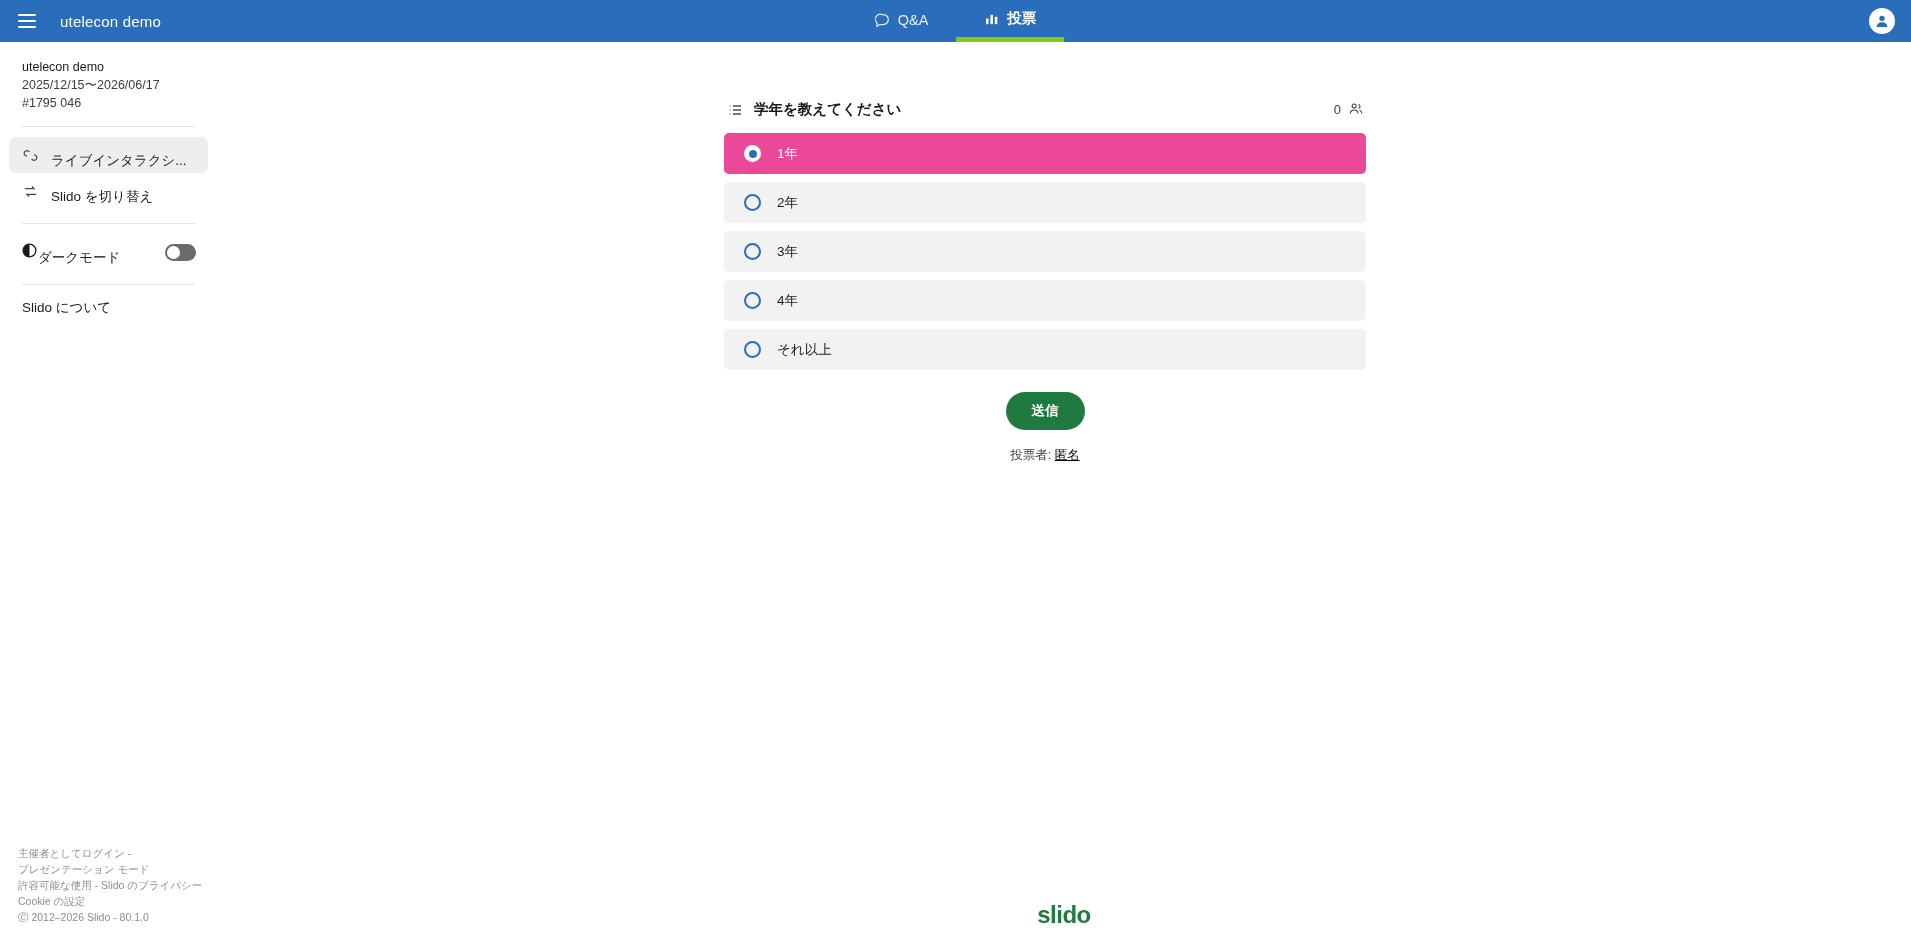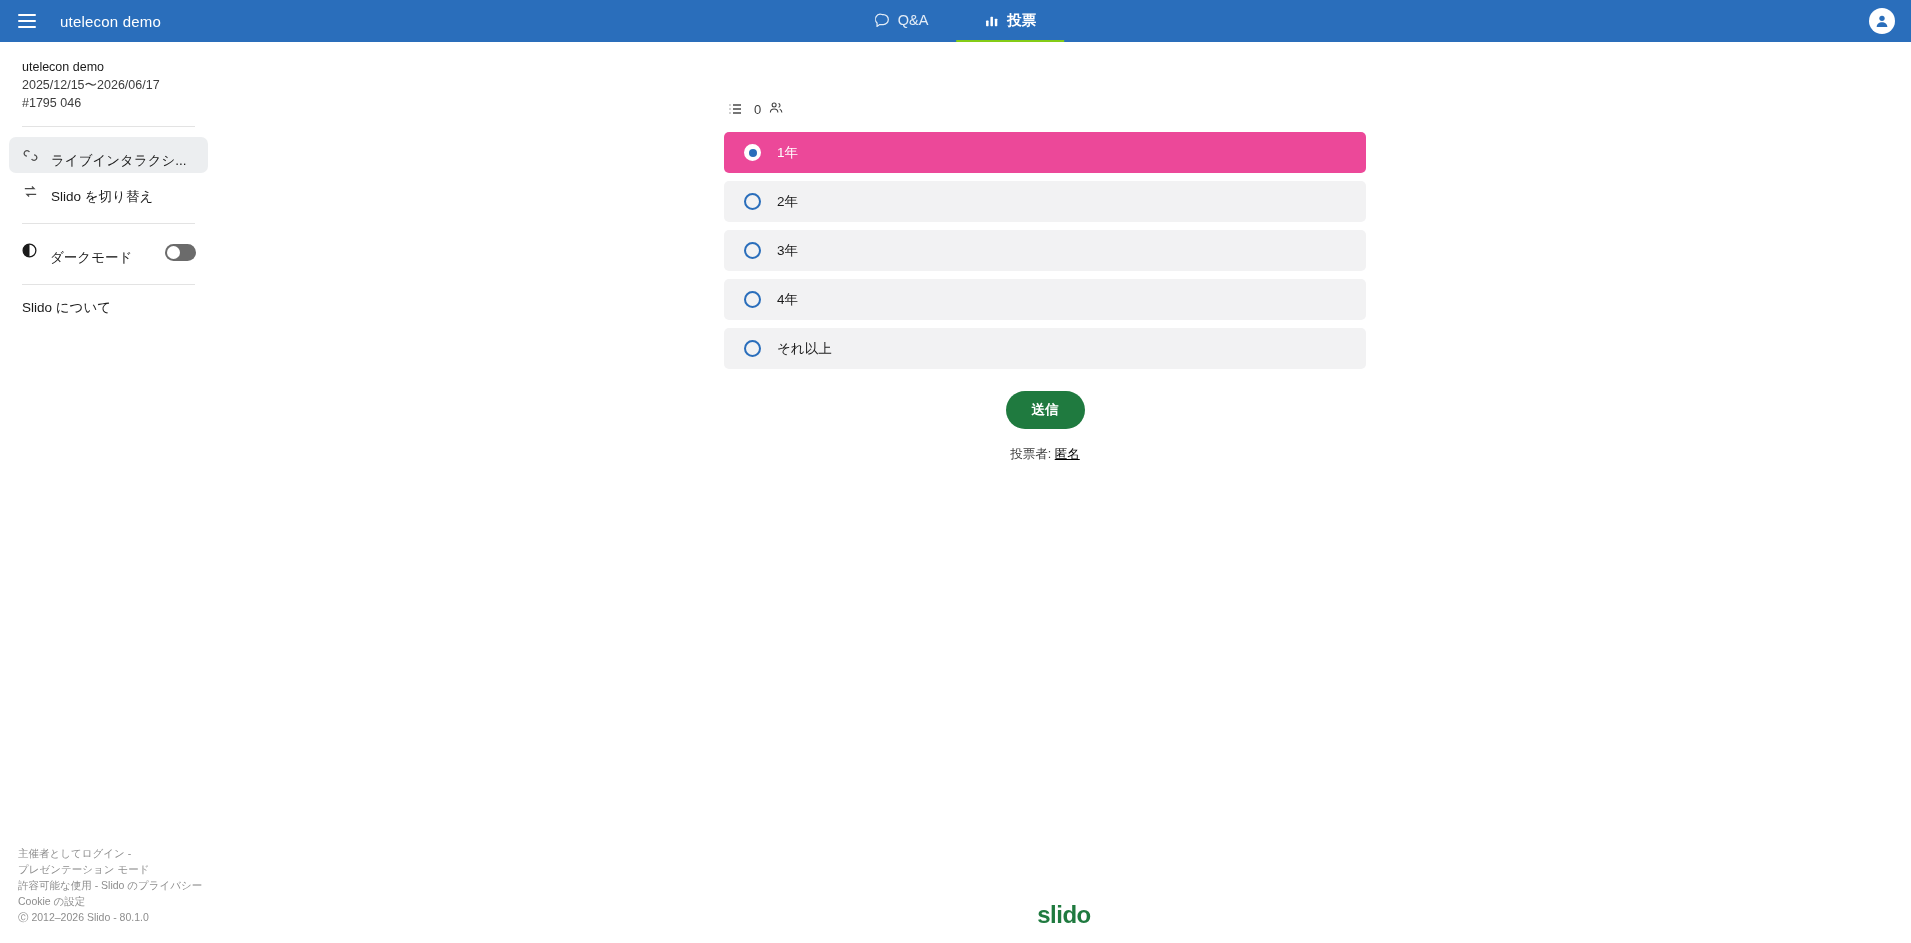--- a/index.html
+++ b/index.html
@@ -68,21 +68,21 @@
     padding: 0 28px;
     height: 42px;
     font-size: 14.5px;
     color: #e4edf7;
     cursor: pointer;
     border-bottom: 3px solid transparent;
   }
   .tab.active {
     color: #ffffff;
     font-weight: 700;
-    border-bottom: 2px solid #84cc16;
+    border-bottom: 5px solid #84cc16;
   }
   .tab svg { display: block; }
 
   .avatar {
     position: absolute;
     right: 16px;
     top: 50%;
     transform: translateY(-50%);
     width: 26px;
     height: 26px;
@@ -155,21 +155,21 @@
   .nav-label {
     overflow: hidden;
     text-overflow: ellipsis;
     white-space: nowrap;
     margin-top: 12px;
   }
 
   .toggle-row {
     display: flex;
     align-items: center;
-    gap: 12px;
+    gap: 0;
     height: 36px;
     padding: 0 12px;
     font-size: 13.5px;
     position: relative;
   }
   .toggle-row .nav-label { flex: 1; }
   .switch {
     width: 31px;
     height: 17px;
     border-radius: 9px;
@@ -439,20 +439,21 @@
   <div class="main">
     <div class="poll">
 
       <div class="poll-header">
         <span class="poll-type-icon">
           <svg width="16" height="16" viewBox="0 0 24 24" fill="none" stroke="currentColor" stroke-width="1.9">
             <path d="M9 6h12M9 12h12M9 18h12"></path>
             <path d="M4 6h1M4 12h1M4 18h1"></path>
           </svg>
         </span>
+        <span class="poll-question">学年を教えてください</span>
         <span class="poll-count">
           <span>0</span>
           <span>
             <svg width="16" height="15" viewBox="0 0 24 24" fill="none" stroke="currentColor" stroke-width="1.7">
               <circle cx="9" cy="8" r="3.2"></circle>
               <path d="M3 20c0-3.4 2.7-5.5 6-5.5s6 2.1 6 5.5"></path>
               <path d="M16 5.5a3.2 3.2 0 0 1 0 6.2"></path>
               <path d="M18 14.8c2 .8 3.4 2.6 3.4 5.2"></path>
             </svg>
           </span>

